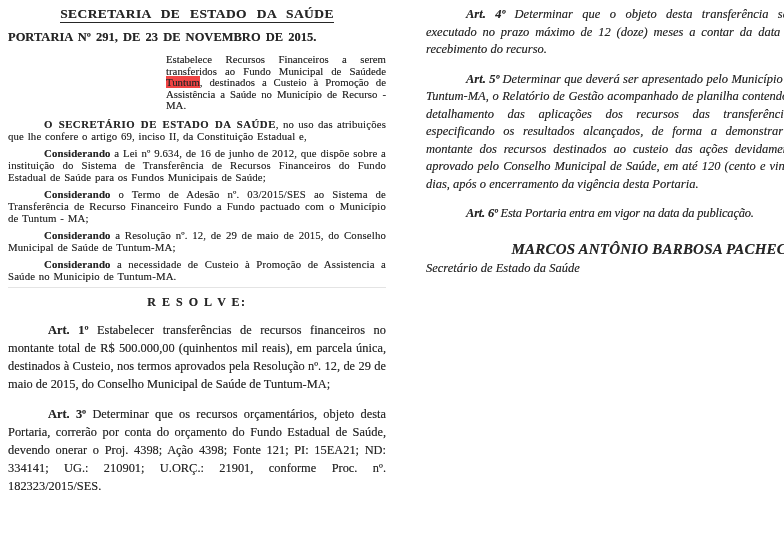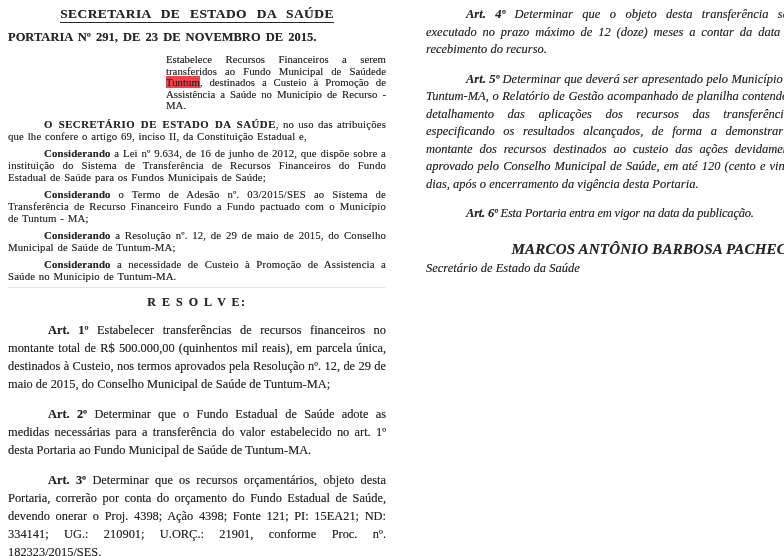--- a/index.html
+++ b/index.html
@@ -59,21 +59,20 @@
     <p class="small-par"><span class="lead-bold">Considerando</span><span> a Resolução nº. 12, de 29 de maio de 2015, do Conselho Municipal de Saúde de Tuntum-MA;</span></p>
 
     <p class="small-par"><span class="lead-bold">Considerando</span><span> a necessidade de Custeio à Promoção de Assistencia a Saúde no Municipio de Tuntum-MA.</span></p>
 
     <div class="faint-rule"></div>
 
     <p class="resolve">R E S O L V E:</p>
 
     <p class="art"><span class="lead-bold">Art. 1º</span><span> Estabelecer transferências de recursos financeiros no montante total de R$ 500.000,00 (quinhentos mil reais), em parcela única, destinados à Custeio, nos termos aprovados pela Resolução nº. 12, de 29 de maio de 2015, do Conselho Municipal de Saúde de Tuntum-MA;</span></p>
 
-    <p class="art"><span class="lead-bold">Art. 2º</span><span> Determinar que o Fundo Estadual de Saúde adote as medidas necessárias para a transferência do valor estabelecido no art. 1º desta Portaria ao Fundo Municipal de Saúde de Tuntum-MA.</span></p>
 
     <p class="art"><span class="lead-bold">Art. 3º</span><span> Determinar que os recursos orçamentários, objeto desta Portaria, correrão por conta do orçamento do Fundo Estadual de Saúde, devendo onerar o Proj. 4398; Ação 4398; Fonte 121; PI: 15EA21; ND: 334141; UG.: 210901; U.ORÇ.: 21901, conforme Proc. nº. 182323/2015/SES.</span></p>
 
   </div>
 
   <div class="col col-right">
 
     <p class="art"><span class="lead-bold">Art. 4º</span><span> Determinar que o objeto desta transferência seja executado no prazo máximo de 12 (doze) meses a contar da data de recebimento do recurso.</span></p>
 
     <p class="art"><span class="lead-bold">Art. 5º</span><span> Determinar que deverá ser apresentado pelo Município de Tuntum-MA, o Relatório de Gestão acompanhado de planilha contendo o detalhamento das aplicações dos recursos das transferências, especificando os resultados alcançados, de forma a demonstrar o montante dos recursos destinados ao custeio das ações devidamente aprovado pelo Conselho Municipal de Saúde, em até 120 (cento e vinte) dias, após o encerramento da vigência desta Portaria.</span></p>

